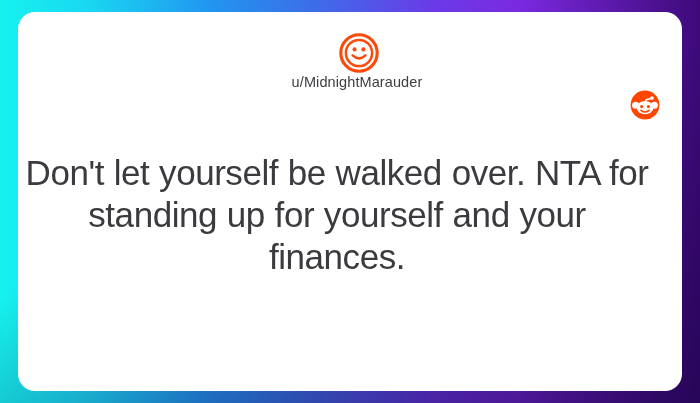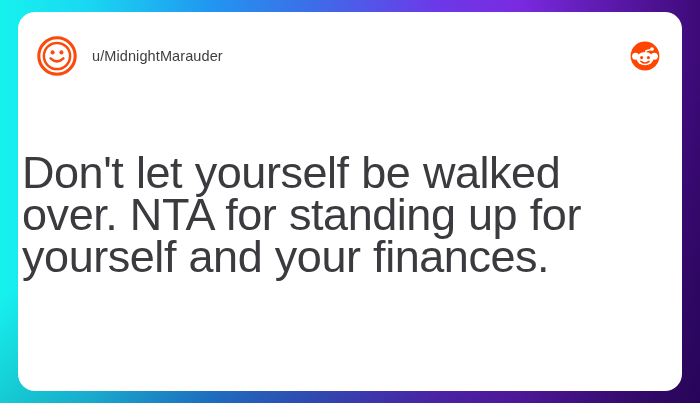--- a/index.html
+++ b/index.html
@@ -48,20 +48,21 @@
   }
 
   
   #header-row {
     position: absolute;
     left: 0; right: 0;
     top: 20px;
     height: 48px;
     display: flex;
     align-items: center;
+    flex-direction: column;
   }
 
   #avatar {
     margin-left: 18px;
     width: 42px;
     height: 42px;
     flex: 0 0 42px;
     display: block;
   }
 
@@ -81,26 +82,27 @@
     flex: 0 0 30px;
     display: block;
   }
 
   
   #quote {
     position: absolute;
     left: 4px;
     right: 30px;
     top: 140px;
-    font-size: 45px;
+    font-size: 35px;
     line-height: 42px;
     color: #3b3b3f;
     letter-spacing: -0.45px;
     word-spacing: 0.5px;
     font-weight: 400;
+    text-align: center;
   }
 </style>
 </head>
 <body>
 
 <div id="backdrop"></div>
 
 <div id="card">
 
   <div id="header-row">

